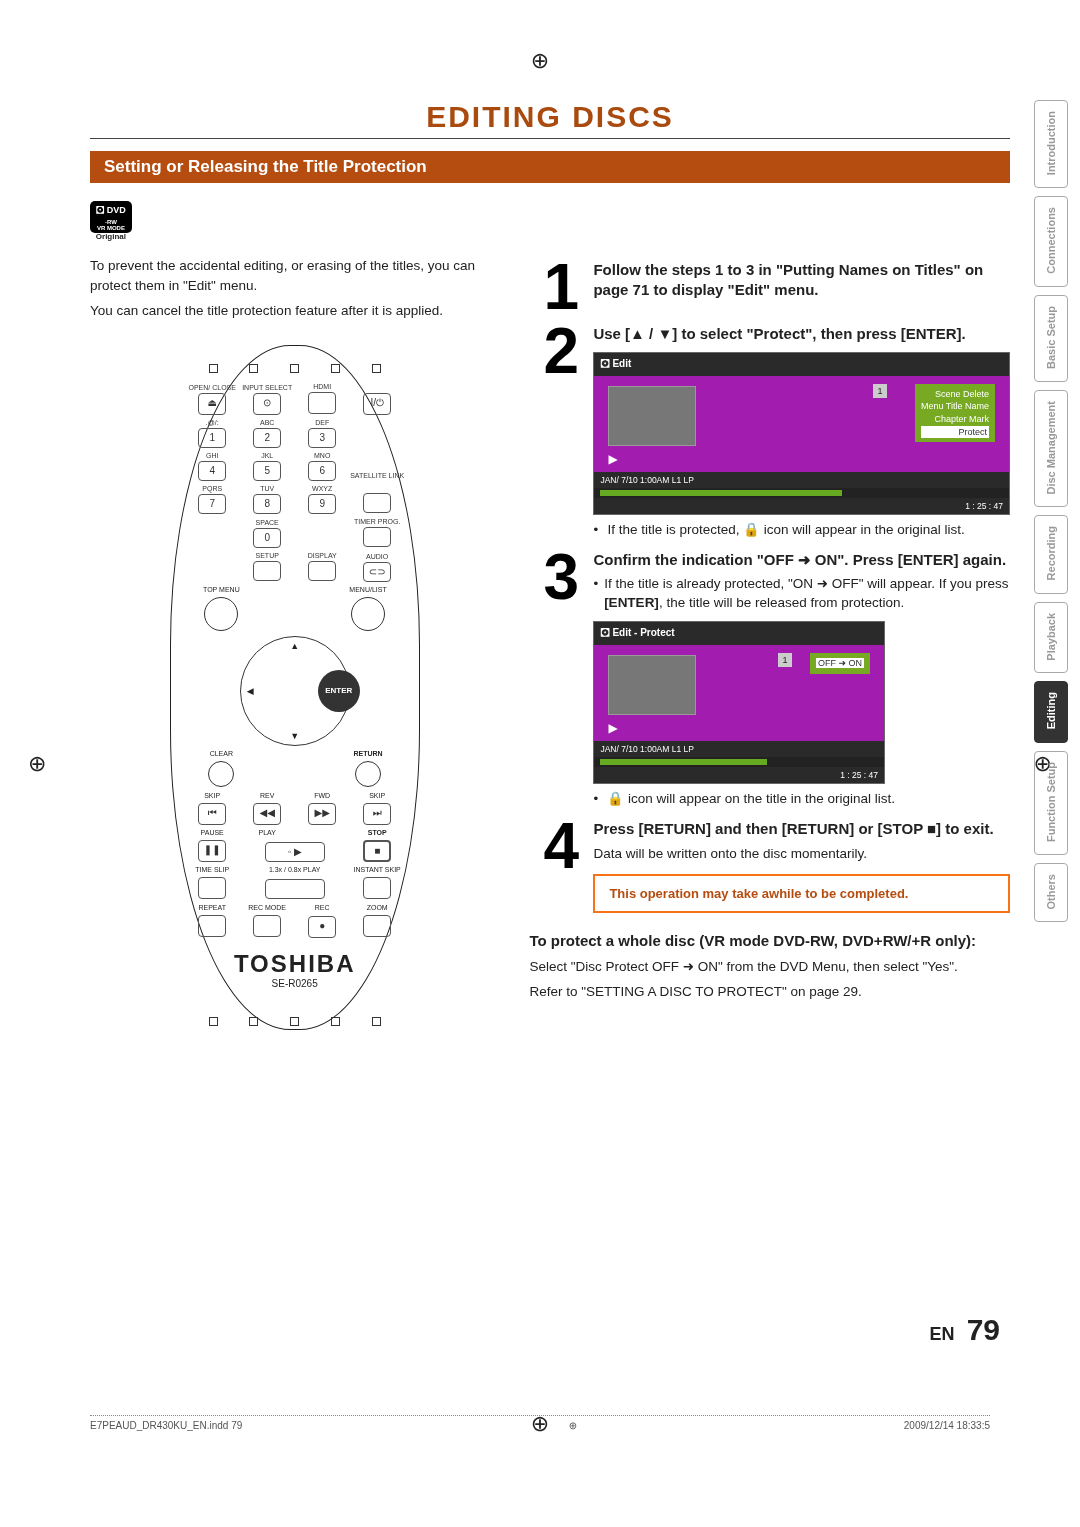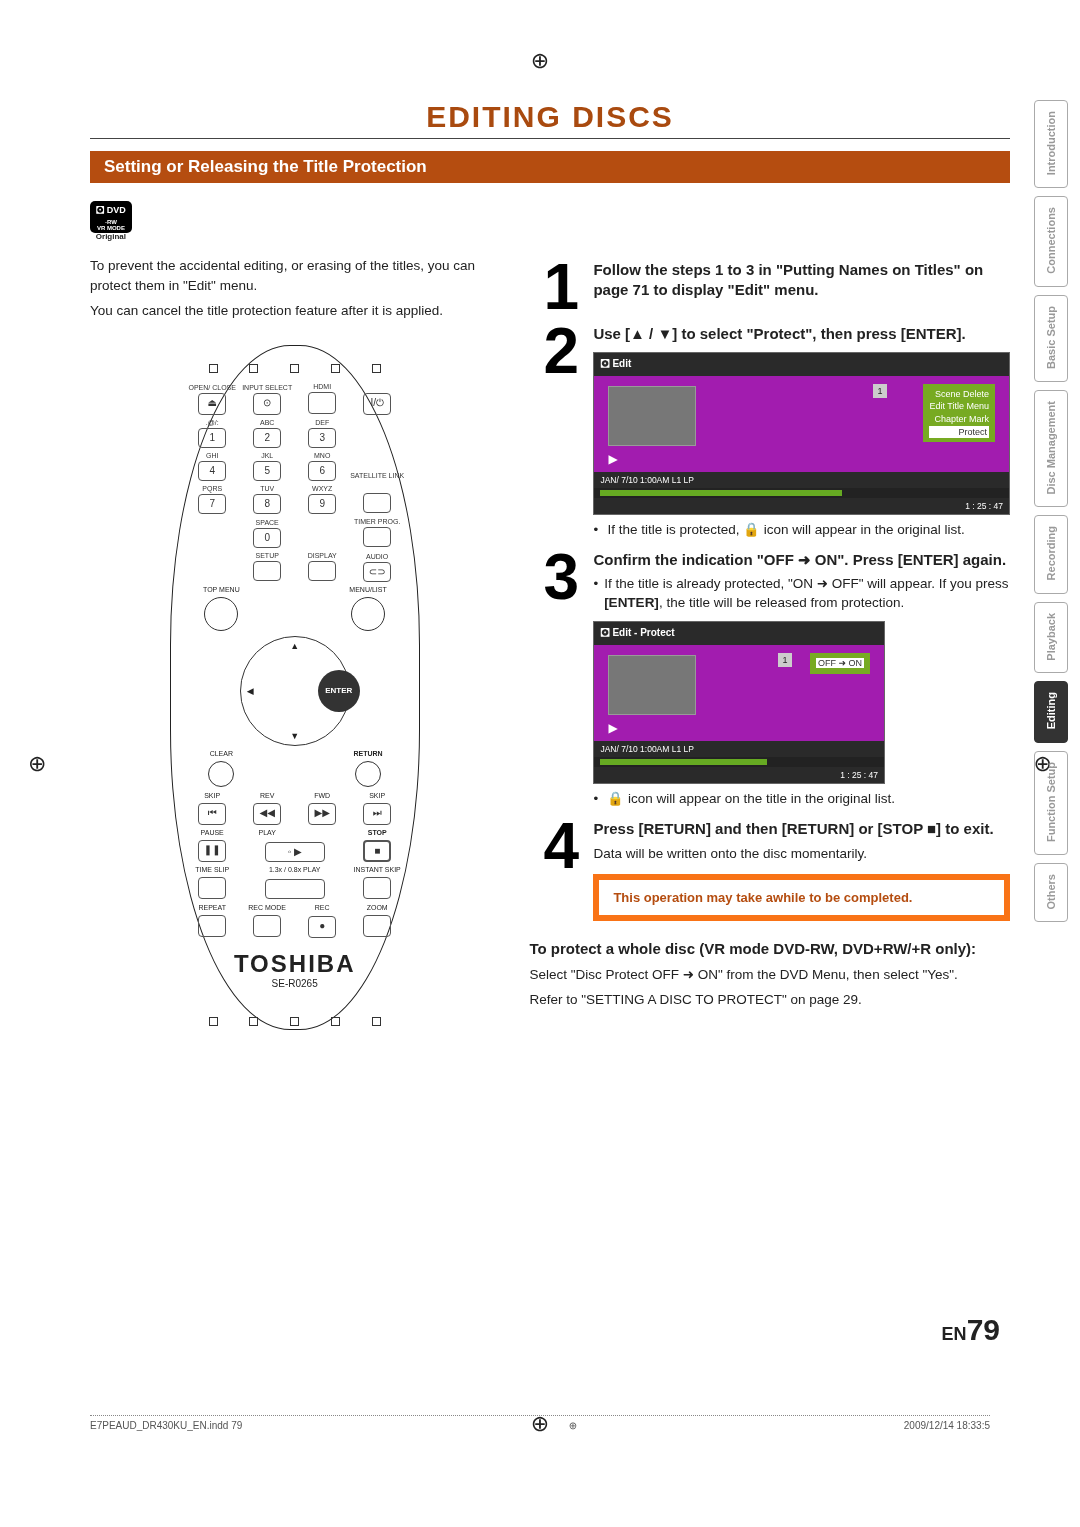--- a/index.html
+++ b/index.html
@@ -55,23 +55,23 @@
   .ss-menu { position:absolute; right:14px; top:8px; background:#7a2; color:#fff; padding:4px 6px; font-size:9px; line-height:1.4;text-align:right; }
   .ss-menu .hl { background:#fff; color:#333; padding:0 2px; }
   .ss-num { position:absolute; right:122px; top:8px; background:#ccc; color:#222; width:14px; height:14px; text-align:center; line-height:14px; font-size:9px; }
   .ss-infobar { background:#2a2a2a; padding:3px 6px; display:flex; justify-content:space-between; font-size:8.5px; }
   .ss-progress { background:#6a2; height:6px; width:60%; }
   .ss-prog-wrap { background:#222; padding:2px 6px; }
   .sidebar { position:absolute; right:12px; top:100px; width:34px; display:flex; flex-direction:column; gap:8px; }
   .side-tab { border:1px solid #aaa; border-radius:4px; font-size:11px; font-weight:bold; color:#999; padding:10px 0; text-align:center; }
   .side-tab .txt { writing-mode:vertical-rl; transform:rotate(180deg); display:inline-block; }
   .side-tab.active { background:#333; color:#fff; border-color:#333; }
-  .note-box { border:6px solid #f97316; color:#b54d10; font-weight:bold; padding:10px 14px; font-size:13px; margin-top:10px; }
+  .note-box { border:2px solid #f97316; color:#b54d10; font-weight:bold; padding:10px 14px; font-size:13px; margin-top:10px; }
   .page-num { position:absolute; right:80px; bottom:180px; font-size:30px; font-weight:900; }
-  .page-num .en { font-size:18px; font-weight:bold; }
+  .page-num .en { font-size:18px; font-weight:bold; margin-right:12px; }
   .footer-line { position:absolute; bottom:96px; left:90px; right:90px; border-top:1px dotted #888; font-size:10px; color:#555; padding-top:4px; display:flex; justify-content:space-between; }
   .sub-head { font-size:15px; font-weight:bold; margin-top:18px; line-height:1.3; }
 </style>
 </head>
 <body>
 
 <div class="page">
   <span class="reg-top">⊕</span>
   <span class="reg-bot">⊕</span>
   <span class="reg-left">⊕</span>
@@ -249,21 +249,21 @@
         <div class="step-body">
           <div class="step-title">Use [▲ / ▼] to select "Protect", then press [ENTER].</div>
           <div class="screenshot">
             <div class="ss-titlebar">🖸 <span>Edit</span></div>
             <div class="ss-body">
               <div class="ss-thumb"></div>
               <div class="ss-play">▶</div>
               <div class="ss-num">1</div>
               <div class="ss-menu">
                 <div>Scene Delete</div>
-                <div>Edit Title Menu</div>
+                <div>Menu Title Name</div>
                 <div>Chapter Mark</div>
                 <div class="hl">Protect</div>
               </div>
             </div>
             <div class="ss-infobar">
                 <span>JAN/ 7/10 1:00AM L1   LP</span>
               </div>
             <div class="ss-prog-wrap">
                 <div class="ss-progress"></div>
               </div>

